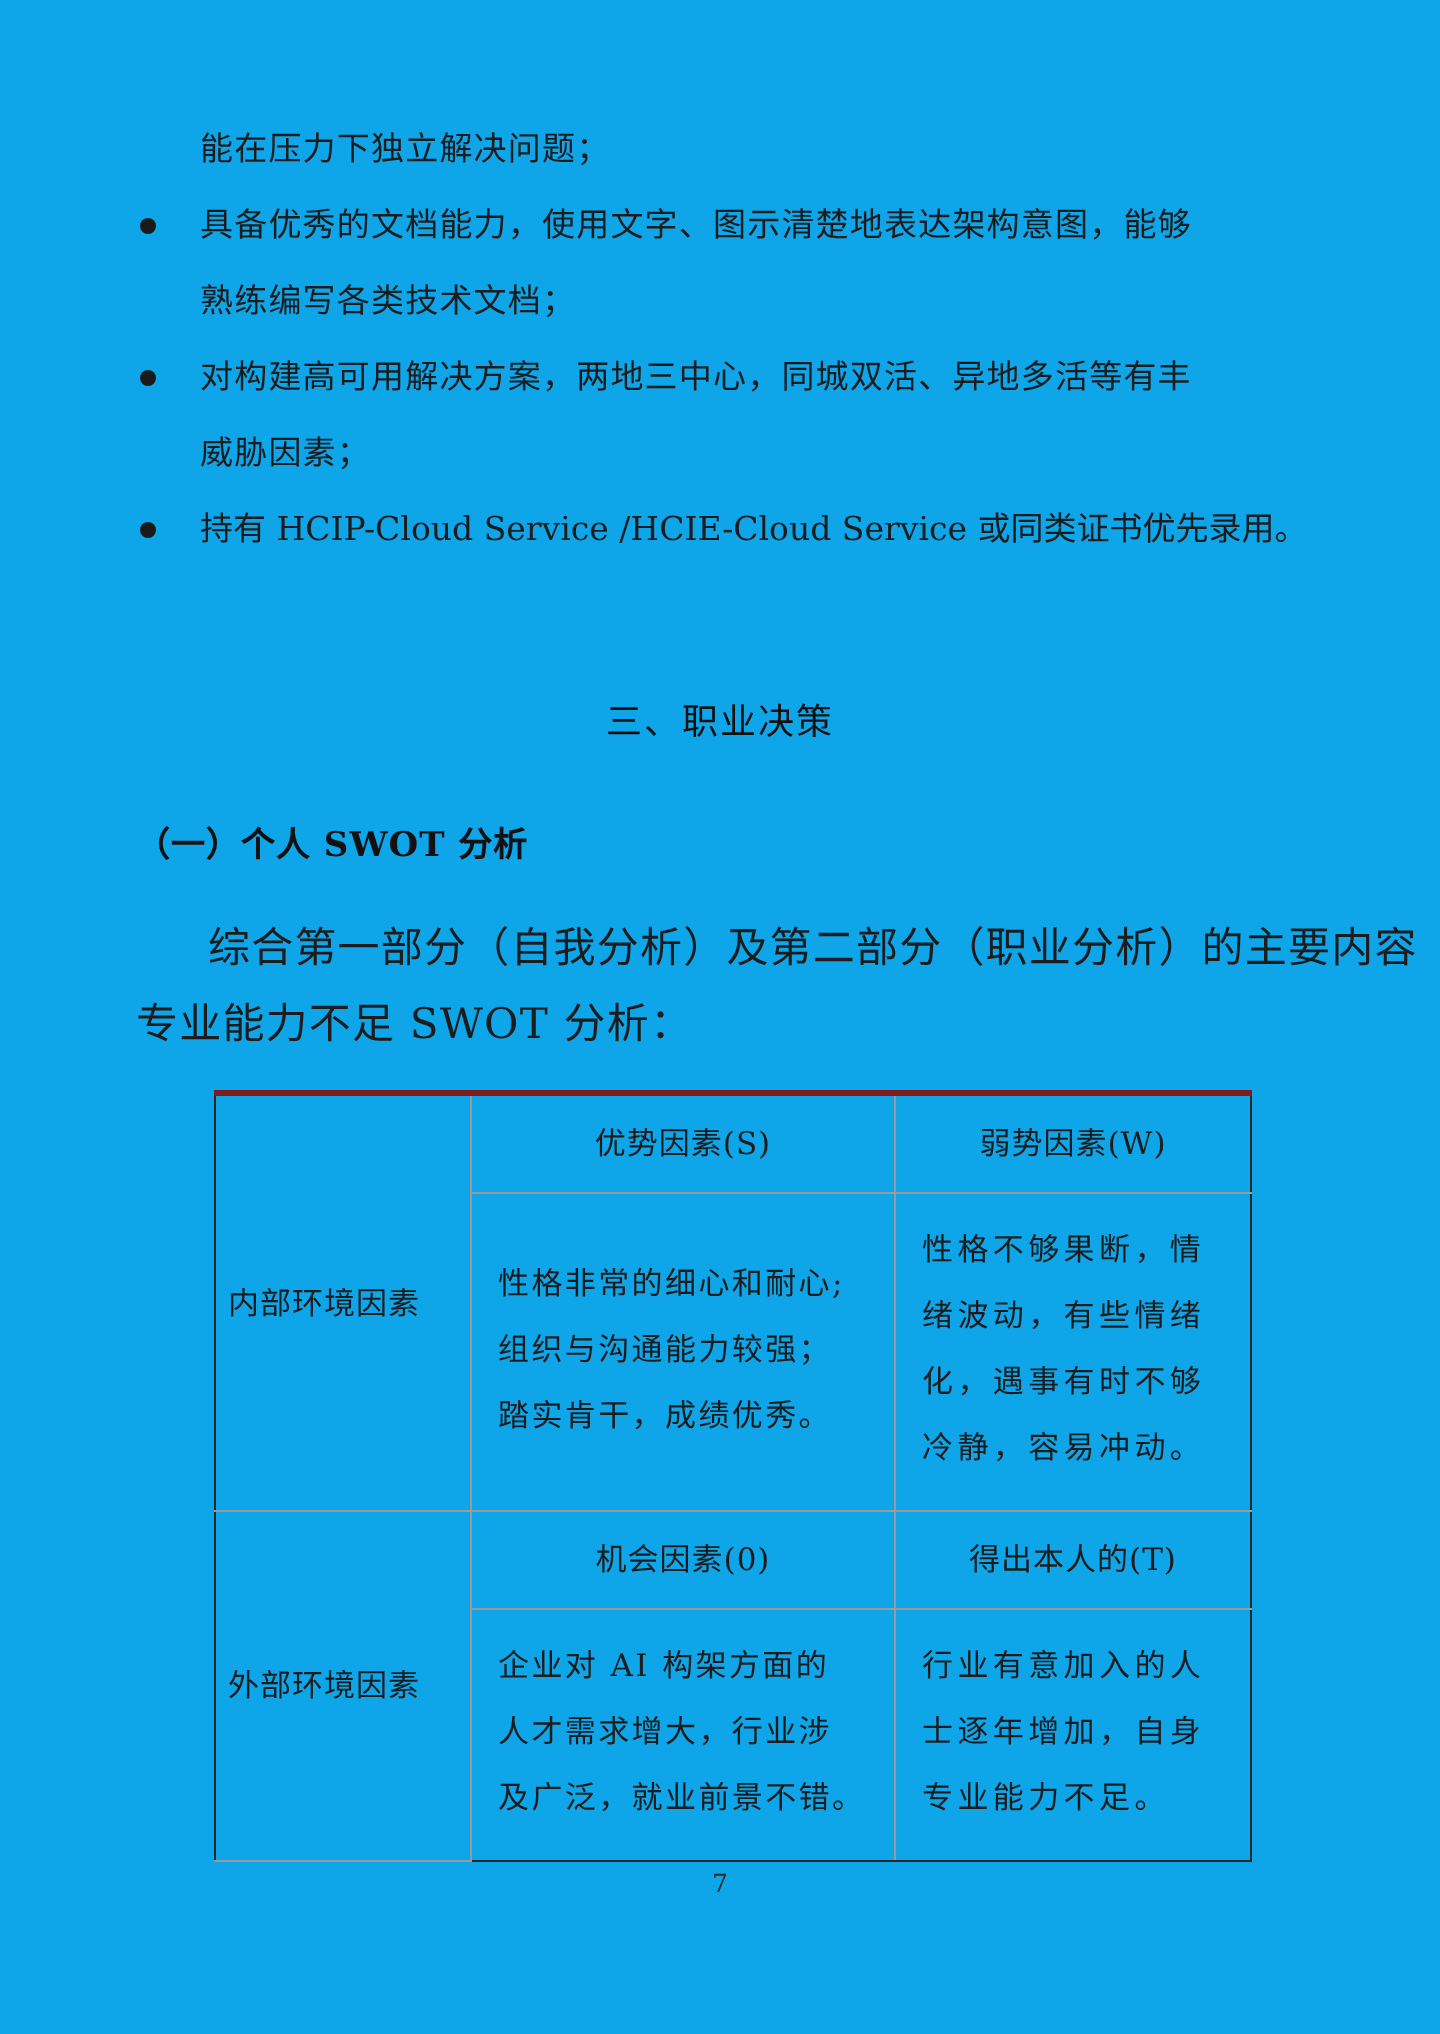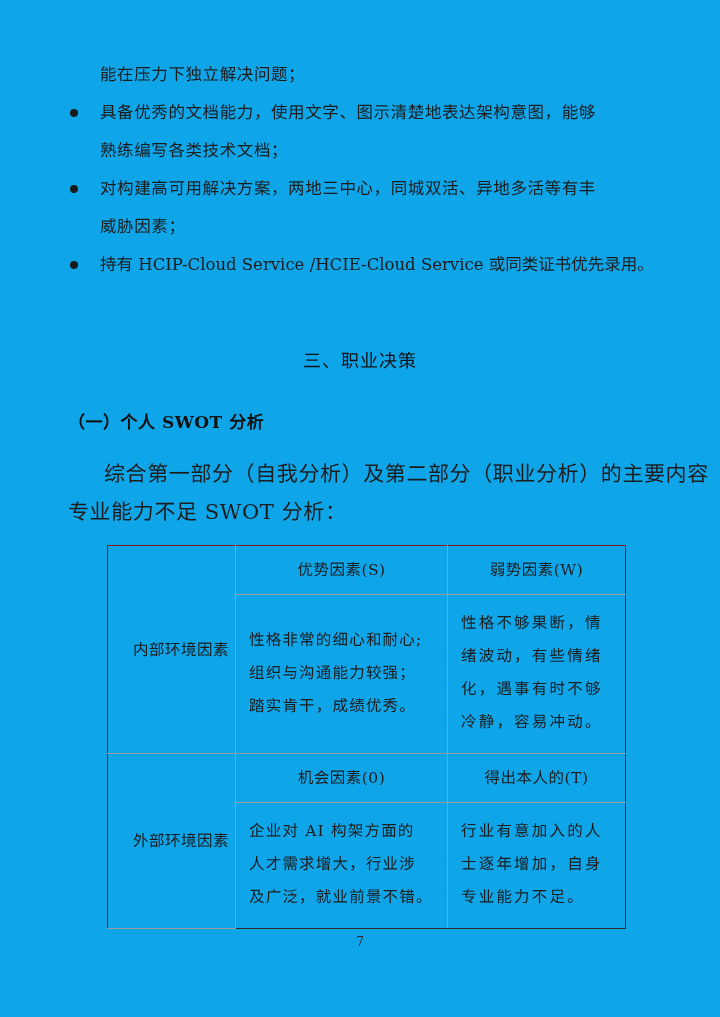--- a/index.html
+++ b/index.html
@@ -135,29 +135,29 @@
     border: 1px solid #9a9a9a;
     vertical-align: middle;
     padding: 0;
     color: #1c1c1c;
     font-size: 15.5px;
     letter-spacing: 0.5px;
   }
 
   table.swot td.outer-left  { border-left: 1px solid #2a2a2a; }
   table.swot td.outer-right { border-right: 1px solid #2a2a2a; }
-  table.swot tr.first-row td { border-top: 1px solid #7f1d1d; }
+  table.swot tr.first-row td { border-top: 3px solid #7f1d1d; }
   table.swot tr.last-row  td { border-bottom: 1px solid #2a2a2a; }
 
   .col-label  { width: 127px; }
   .col-mid    { width: 211px; }
   .col-right  { width: 177px; }
 
   .cell-label {
-    text-align: right;
+    text-align: left;
     padding: 6px 6px;
     line-height: 30px;
   }
 
   .cell-head {
     text-align: center;
     height: 48px;
     line-height: 30px;
     padding: 6px 8px;
   }

